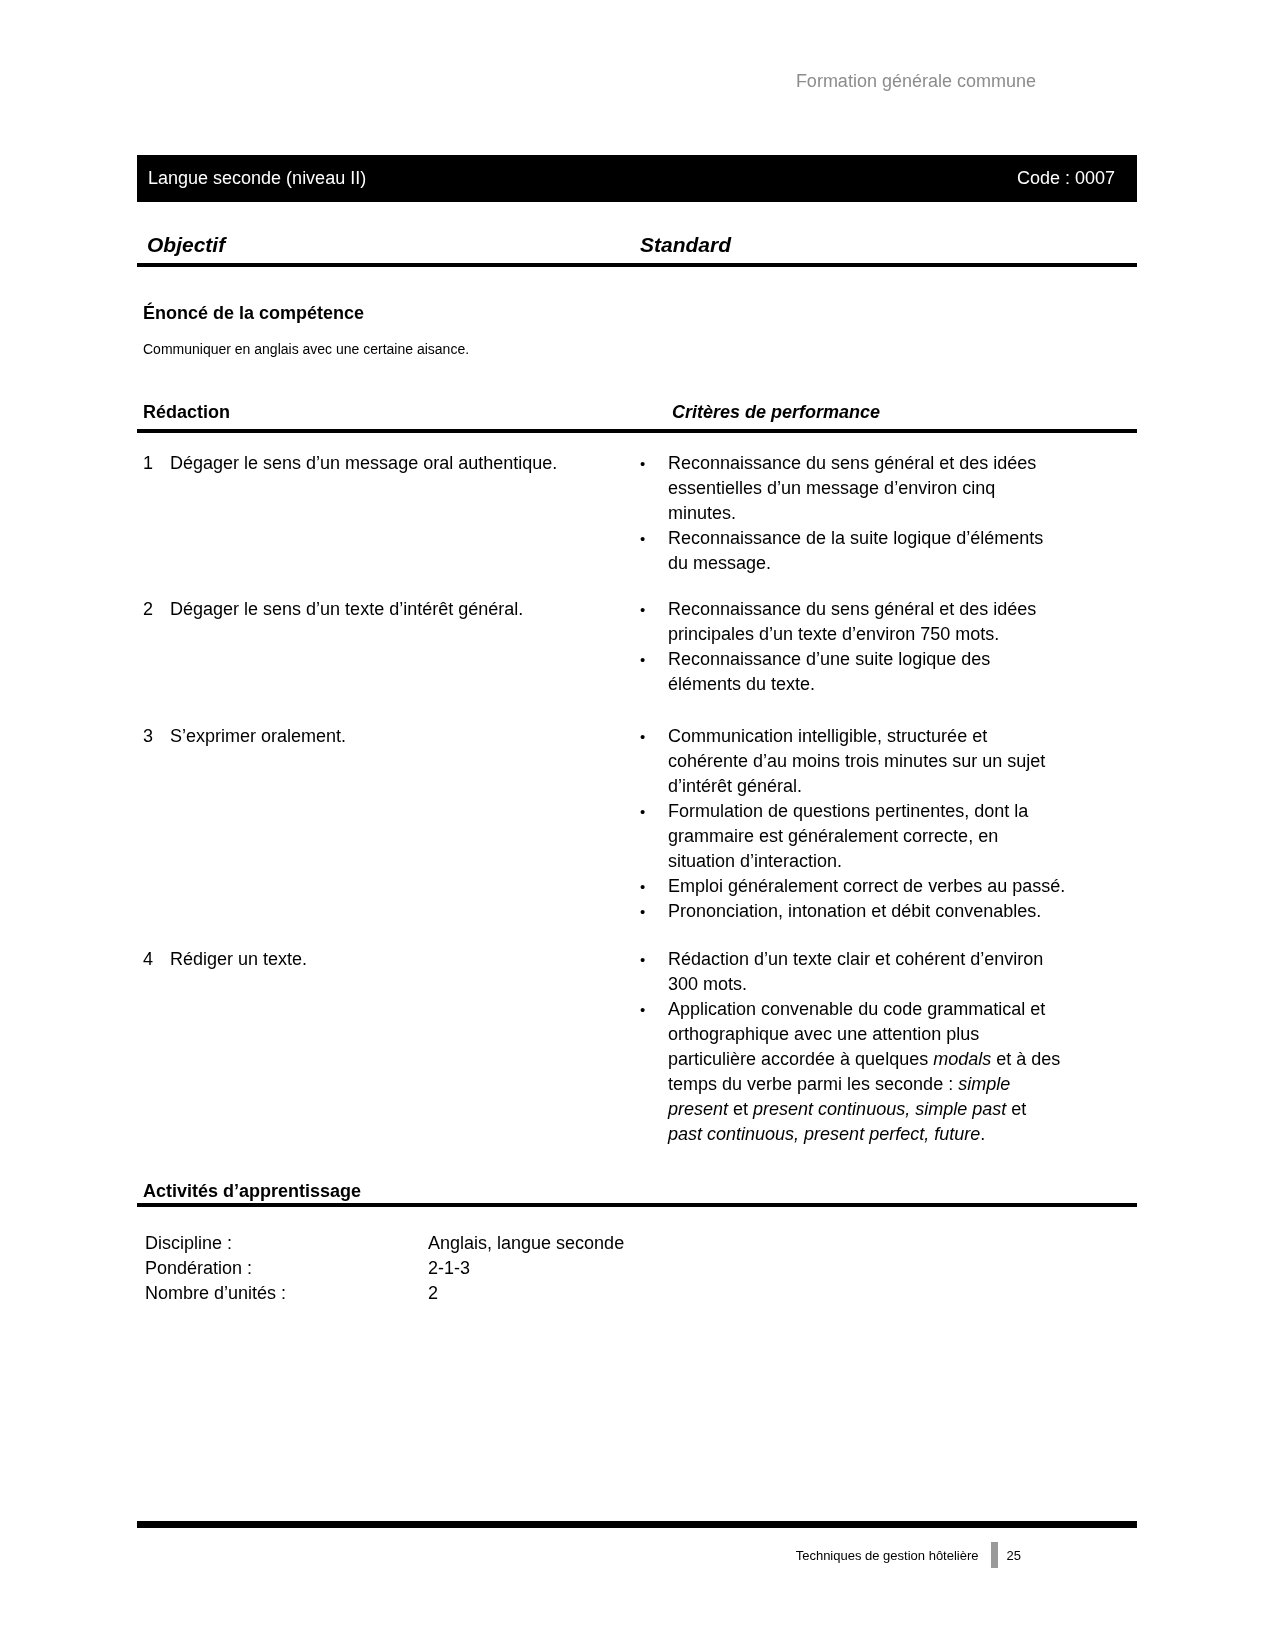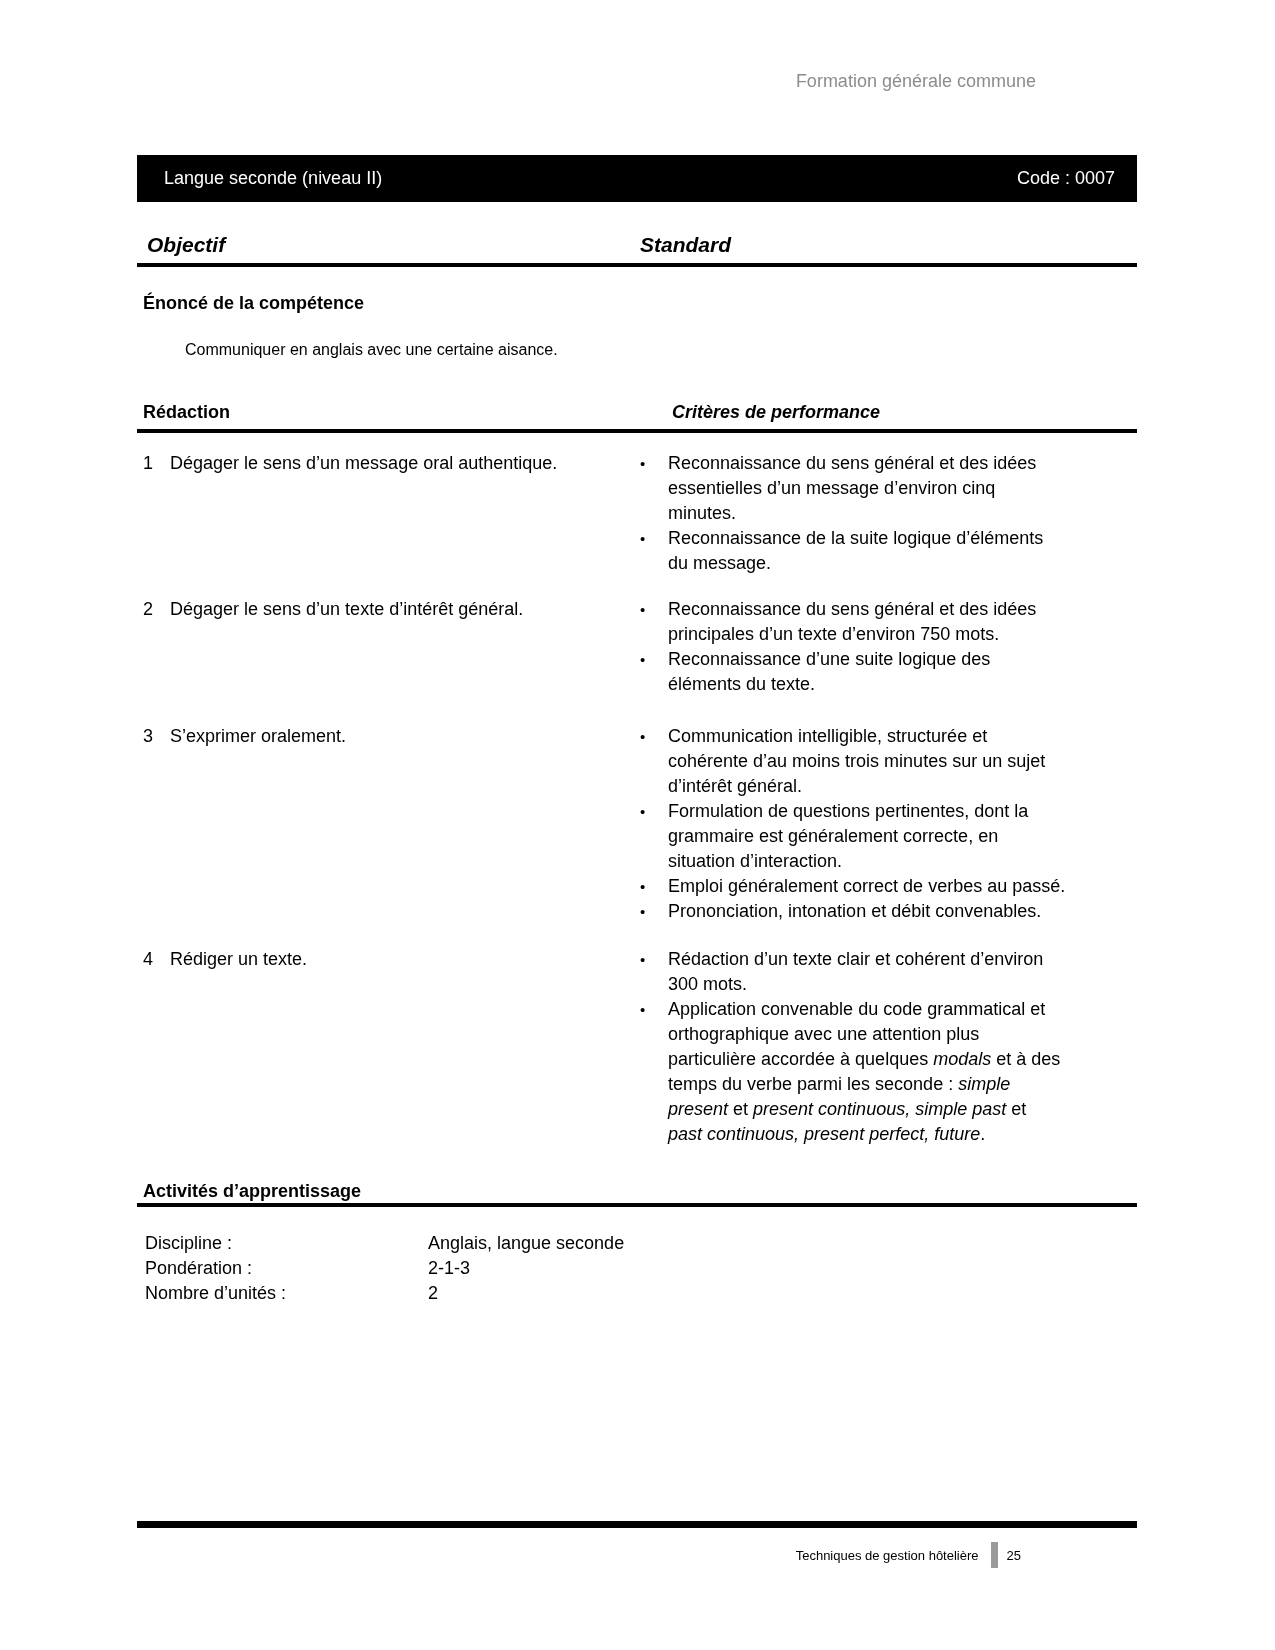--- a/index.html
+++ b/index.html
@@ -5,37 +5,37 @@
   html,body{margin:0;padding:0;background:#ffffff;}
   body{font-family:"Liberation Sans","DejaVu Sans",sans-serif;color:#000;}
   #page{position:relative;width:1174px;height:1650px;background:#fff;overflow:hidden;}
 
   
   #header-right{position:absolute;top:71px;right:138px;font-size:18px;color:#8c8c8c;white-space:pre;}
 
   
   #title-bar{position:absolute;left:137px;top:155px;width:1000px;height:47px;background:#000;color:#fff;
              display:flex;align-items:center;justify-content:space-between;box-sizing:border-box;
-             padding:0 22px 0 27px;font-size:18px;}
+             padding:0 22px 0 11px;font-size:18px;}
   #title-bar span{white-space:pre;}
 
   
   .os-head{position:absolute;top:232px;font-size:21px;font-weight:bold;font-style:italic;line-height:25px;white-space:pre;}
   #objectif-heading{left:147px;}
   #standard-heading{left:640px;}
 
   .rule{position:absolute;left:137px;width:1000px;background:#000;}
   #rule-objectif{top:263px;height:4px;}
   #rule-elements{top:429px;height:4px;}
   #rule-activites{top:1203px;height:4px;}
   #rule-footer{top:1521px;height:7px;}
 
   .bold-head{font-weight:bold;font-size:18px;line-height:25px;white-space:pre;}
-  #enonce-heading{position:absolute;left:143px;top:291px;}
-  #competence-statement{position:absolute;left:143px;top:337px;font-size:16px;line-height:25px;white-space:pre;margin-left:42px;}
+  #enonce-heading{position:absolute;left:143px;top:301px;}
+  #competence-statement{position:absolute;left:143px;top:337px;font-size:14px;line-height:25px;white-space:pre;}
   #elements-header{position:absolute;left:143px;top:400px;}
   #criteres-header{position:absolute;left:672px;top:400px;font-style:italic;}
 
   
   .row{position:absolute;left:143px;width:994px;font-size:18px;line-height:25px;}
   .row-0{top:451px;}.row-1{top:597px;}.row-2{top:724px;}.row-3{top:947px;}
   .el{position:absolute;left:0;top:0;display:flex;white-space:pre;}
   .num{display:inline-block;width:27px;}
   .crit{position:absolute;left:497px;top:0;width:497px;}
   .bullet{display:flex;}

